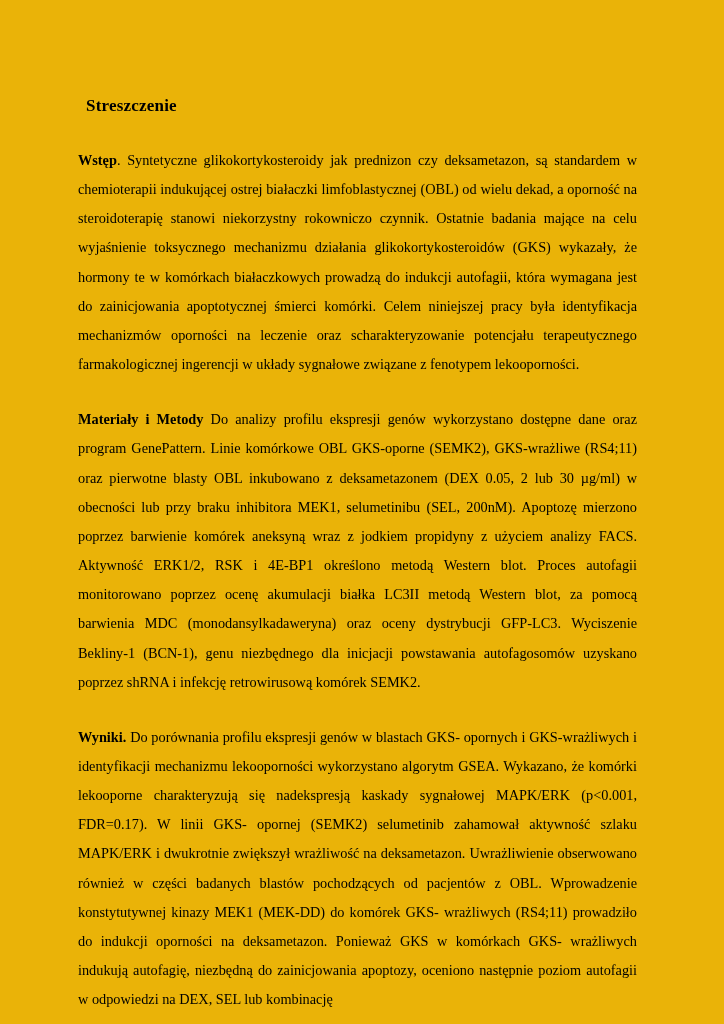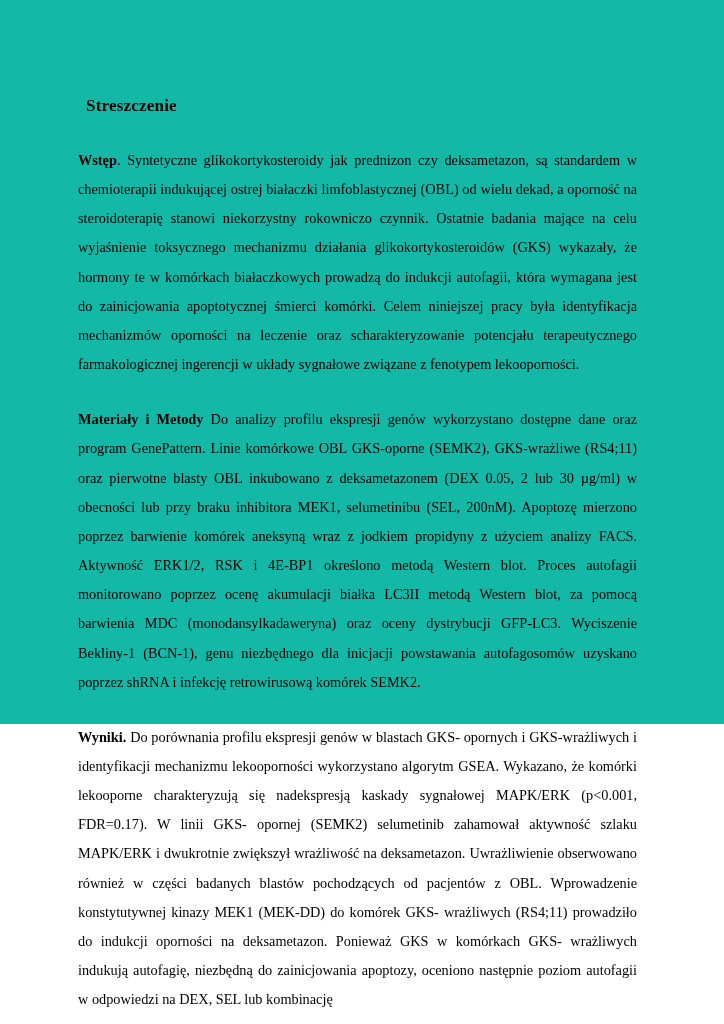--- a/index.html
+++ b/index.html
@@ -10,22 +10,22 @@
   body {
     width: 724px;
     height: 1024px;
     font-family: "Liberation Serif", "DejaVu Serif", serif;
     color: #000000;
     overflow: hidden;
   }
   .page {
     position: relative;
     width: 724px;
-    height: 724px;
-    background: #14b8a6;
+    height: 1024px;
+    background: #eab308;
     box-sizing: border-box;
     padding: 96px 78px 40px 78px;
   }
   .doc-title {
     font-size: 17px;
     font-weight: bold;
     margin: 0 0 30px 8px;
     letter-spacing: 0.2px;
   }
   .para {

